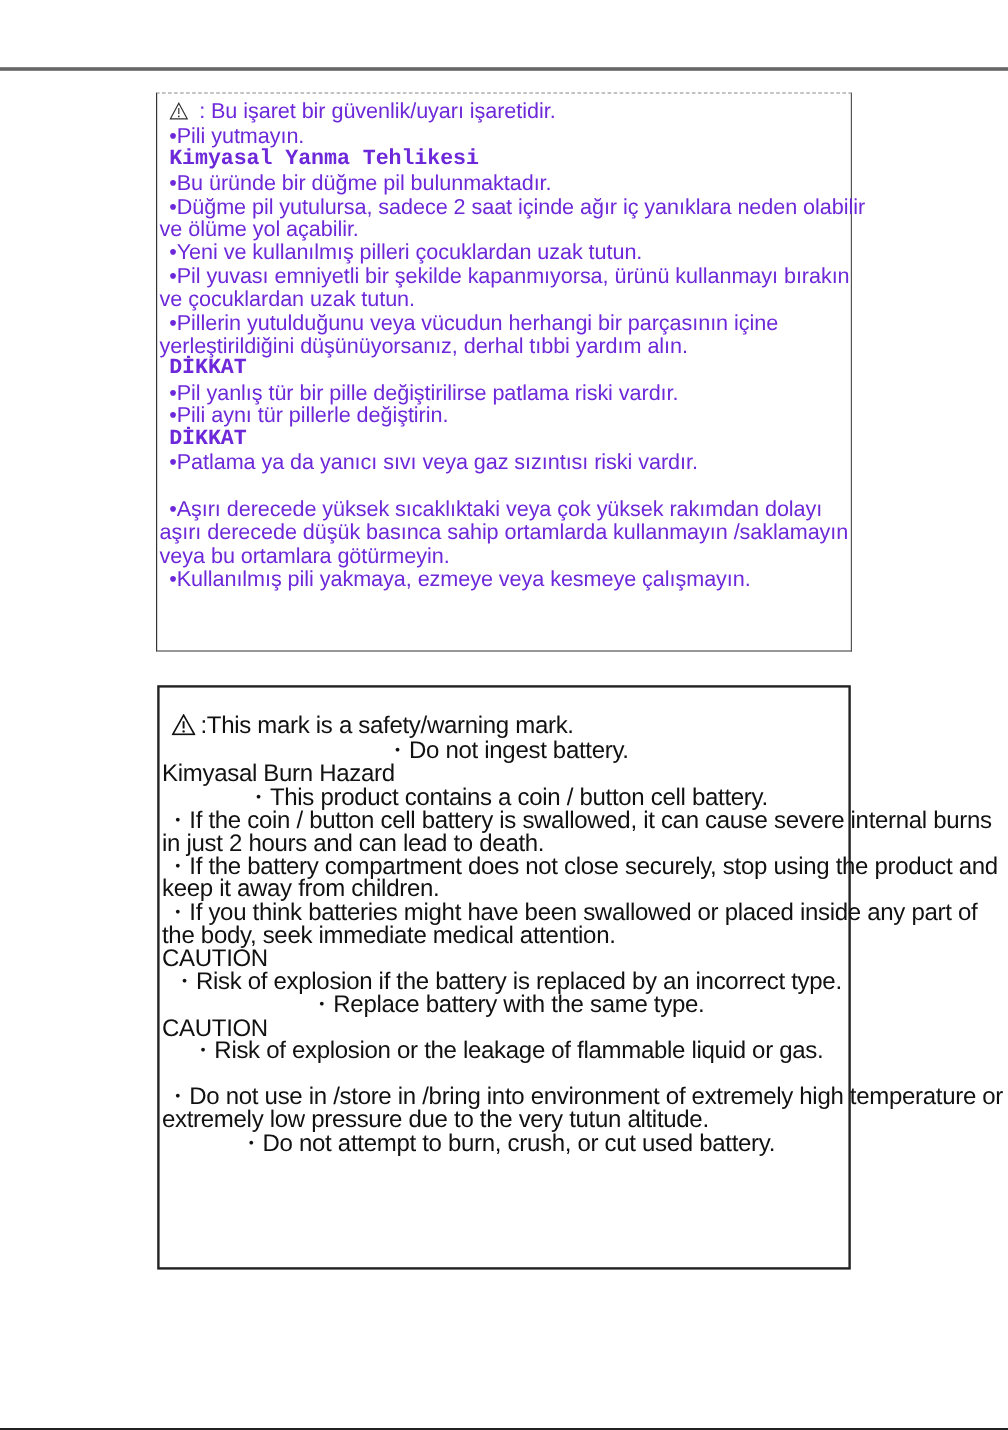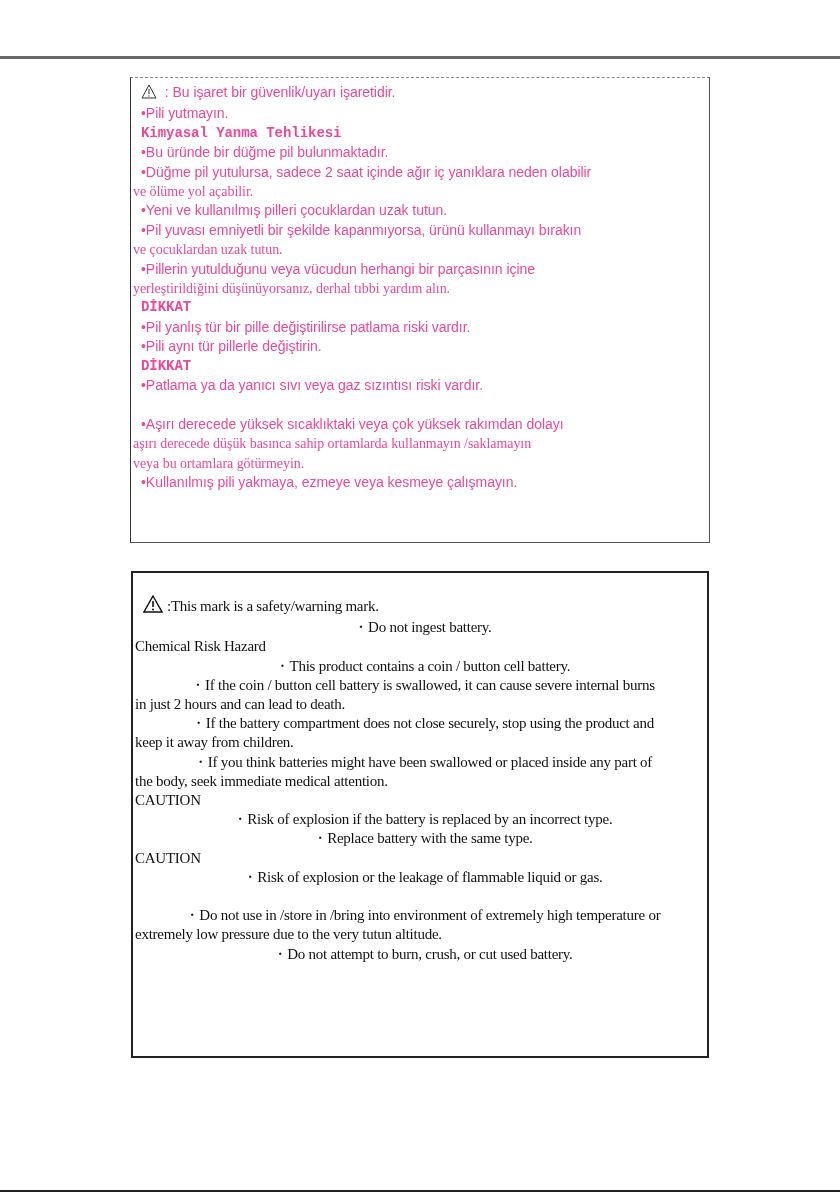--- a/index.html
+++ b/index.html
@@ -48,29 +48,29 @@
     }
     .box-en {
       left: 131px;
       top: 571px;
       width: 578px;
       height: 487px;
       border: 2px solid #222;
       padding: 22px 0 0 2px;
     }
     .line {
-      font-size: 14px;
+      font-size: 18px;
       line-height: 19.4px;
       white-space: nowrap;
-      color: #ec4899;
+      color: #6d28d9;
     }
     .box-tr .line { letter-spacing: -0.05px; }
-    .box-tr .line.cont { margin-left: -8px; font-family: Liberation Serif, serif; }
+    .box-tr .line.cont { margin-left: -8px; }
     .box-tr .line.bold { font-weight: bold; font-family: Liberation Mono, monospace; }
-    .box-en .line { font-size: 15px; line-height: 19.2px; color: #111; letter-spacing: -0.25px; font-family: Liberation Serif, serif; }
+    .box-en .line { font-size: 20px; line-height: 19.2px; color: #111; letter-spacing: -0.25px; }
     .box-en .line.bullet { padding-left: 3px; text-align: center; }
     .box-en .line.first { padding-left: 8px; }
     .blank { height: 19.4px; }
     .box-en .blank { height: 19.2px; }
     .warn-icon {
       display: inline-block;
       vertical-align: -2px;
       margin-right: 4px;
     }
   </style>
@@ -107,21 +107,21 @@
   <div class="line">•Kullanılmış pili yakmaya, ezmeye veya kesmeye çalışmayın.</div>
 </div>
 
 <div class="box box-en">
   <div class="line first"><span class="warn-icon"><svg width="20" height="18" viewBox="0 0 20 18">
           <path d="M10 1 L19 17 L1 17 Z" fill="none" stroke="#111" stroke-width="1.4"></path>
           <line x1="10" y1="6" x2="10" y2="12" stroke="#111" stroke-width="1.6"></line>
           <circle cx="10" cy="14.5" r="1" fill="#111"></circle>
         </svg></span><span>:This mark is a safety/warning mark.</span></div>
   <div class="line bullet"> ・Do not ingest battery.</div>
-  <div class="line">Chemical Risk Hazard</div>
+  <div class="line">Kimyasal Burn Hazard</div>
   <div class="line bullet"> ・This product contains a coin / button cell battery.</div>
   <div class="line bullet"> ・If the coin / button cell battery is swallowed, it can cause severe internal burns</div>
   <div class="line">in just 2 hours and can lead to death.</div>
   <div class="line bullet"> ・If the battery compartment does not close securely, stop using the product and</div>
   <div class="line">keep it away from children.</div>
   <div class="line bullet"> ・If you think batteries might have been swallowed or placed inside any part of</div>
   <div class="line">the body, seek immediate medical attention.</div>
   <div class="line">CAUTION</div>
   <div class="line bullet"> ・Risk of explosion if the battery is replaced by an incorrect type.</div>
   <div class="line bullet"> ・Replace battery with the same type.</div>

